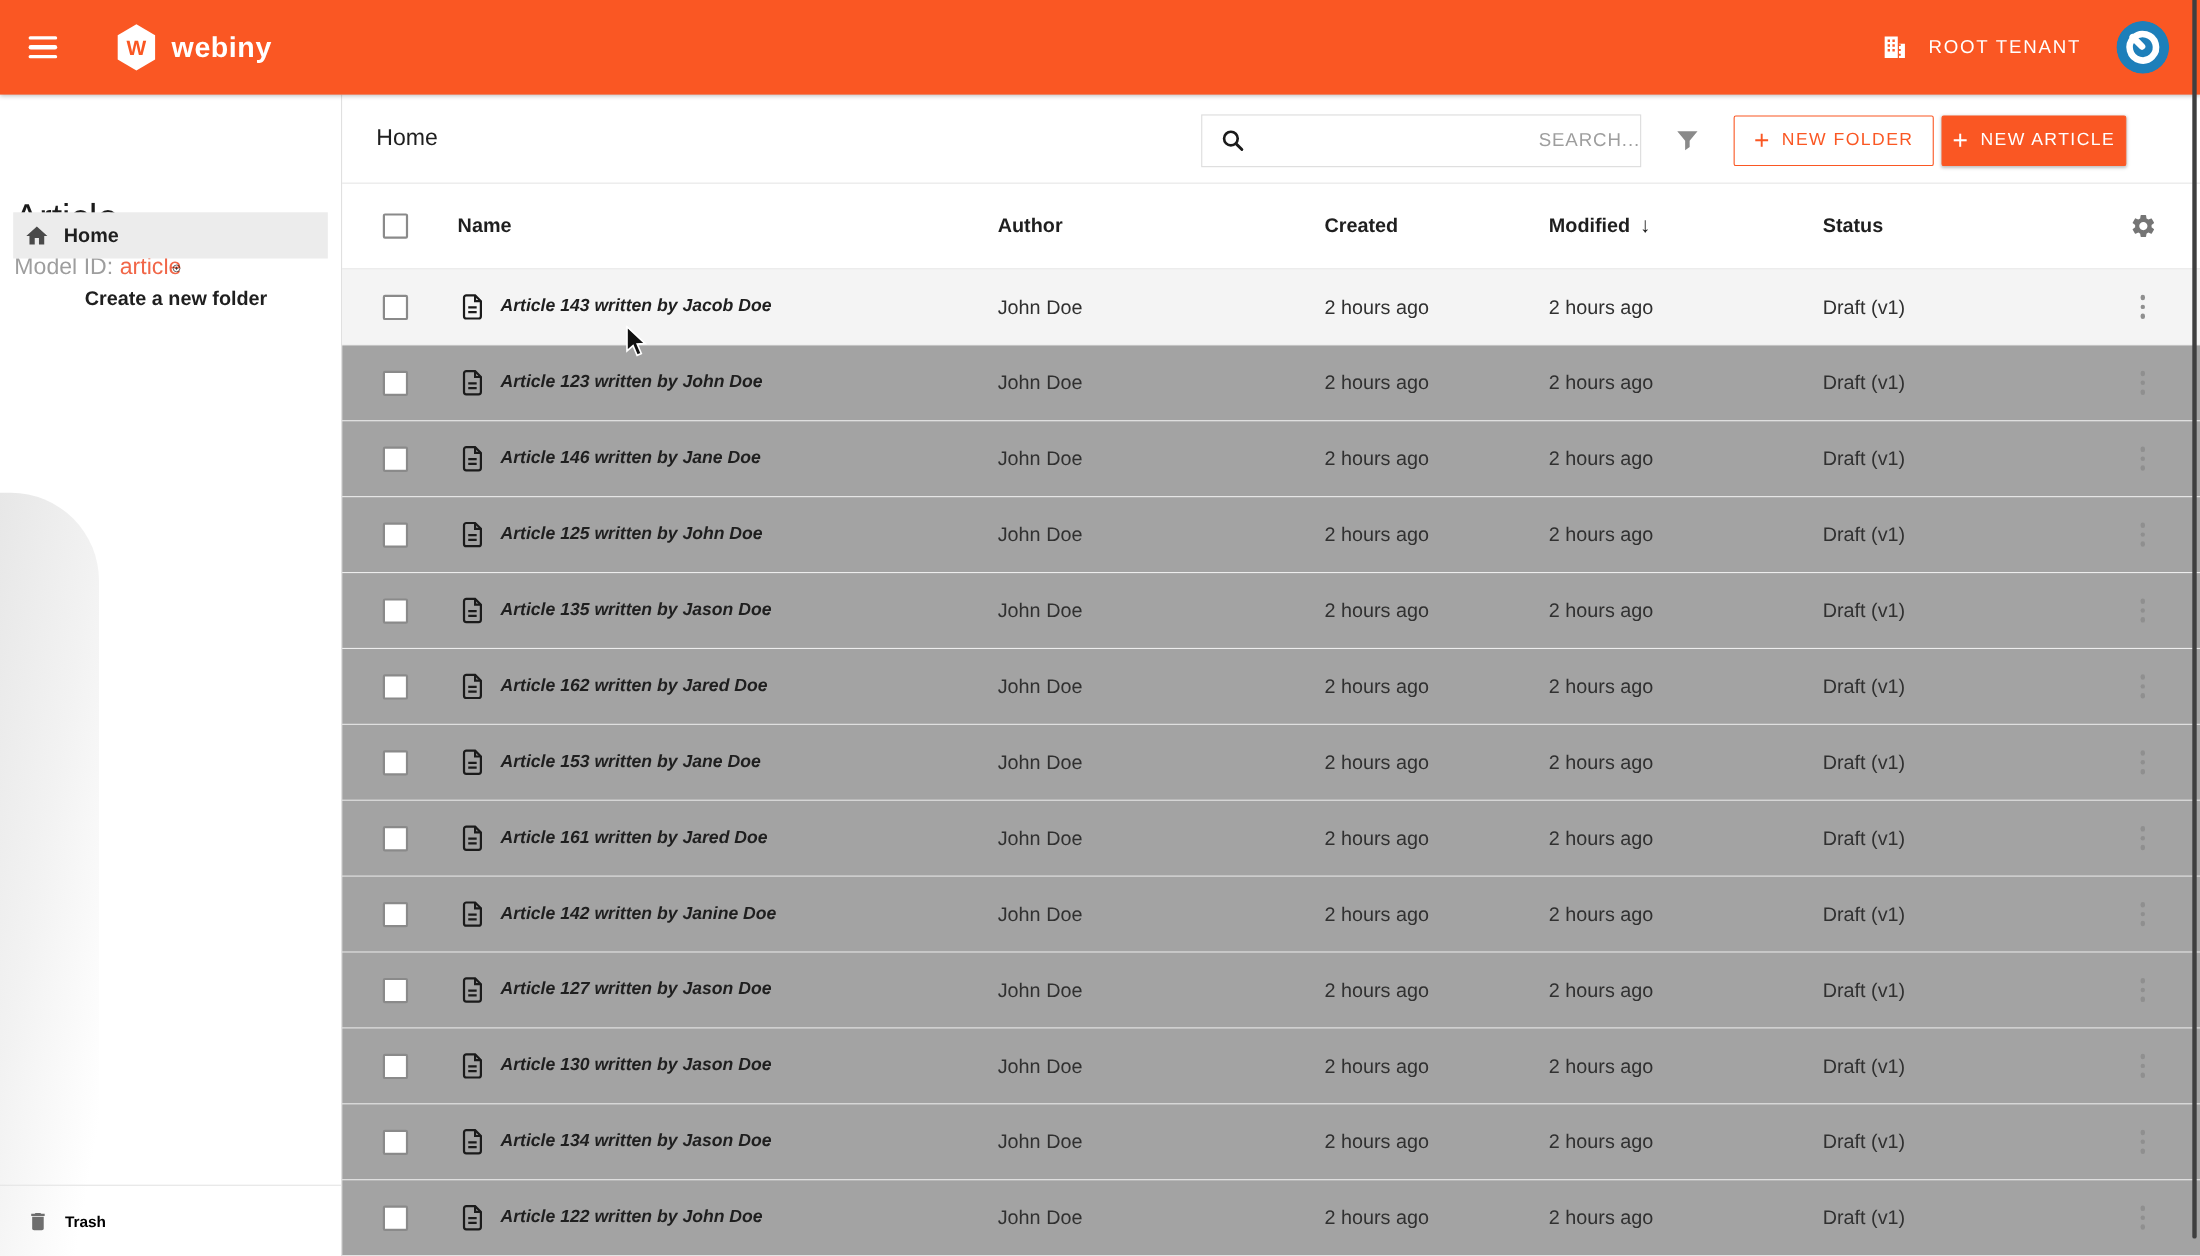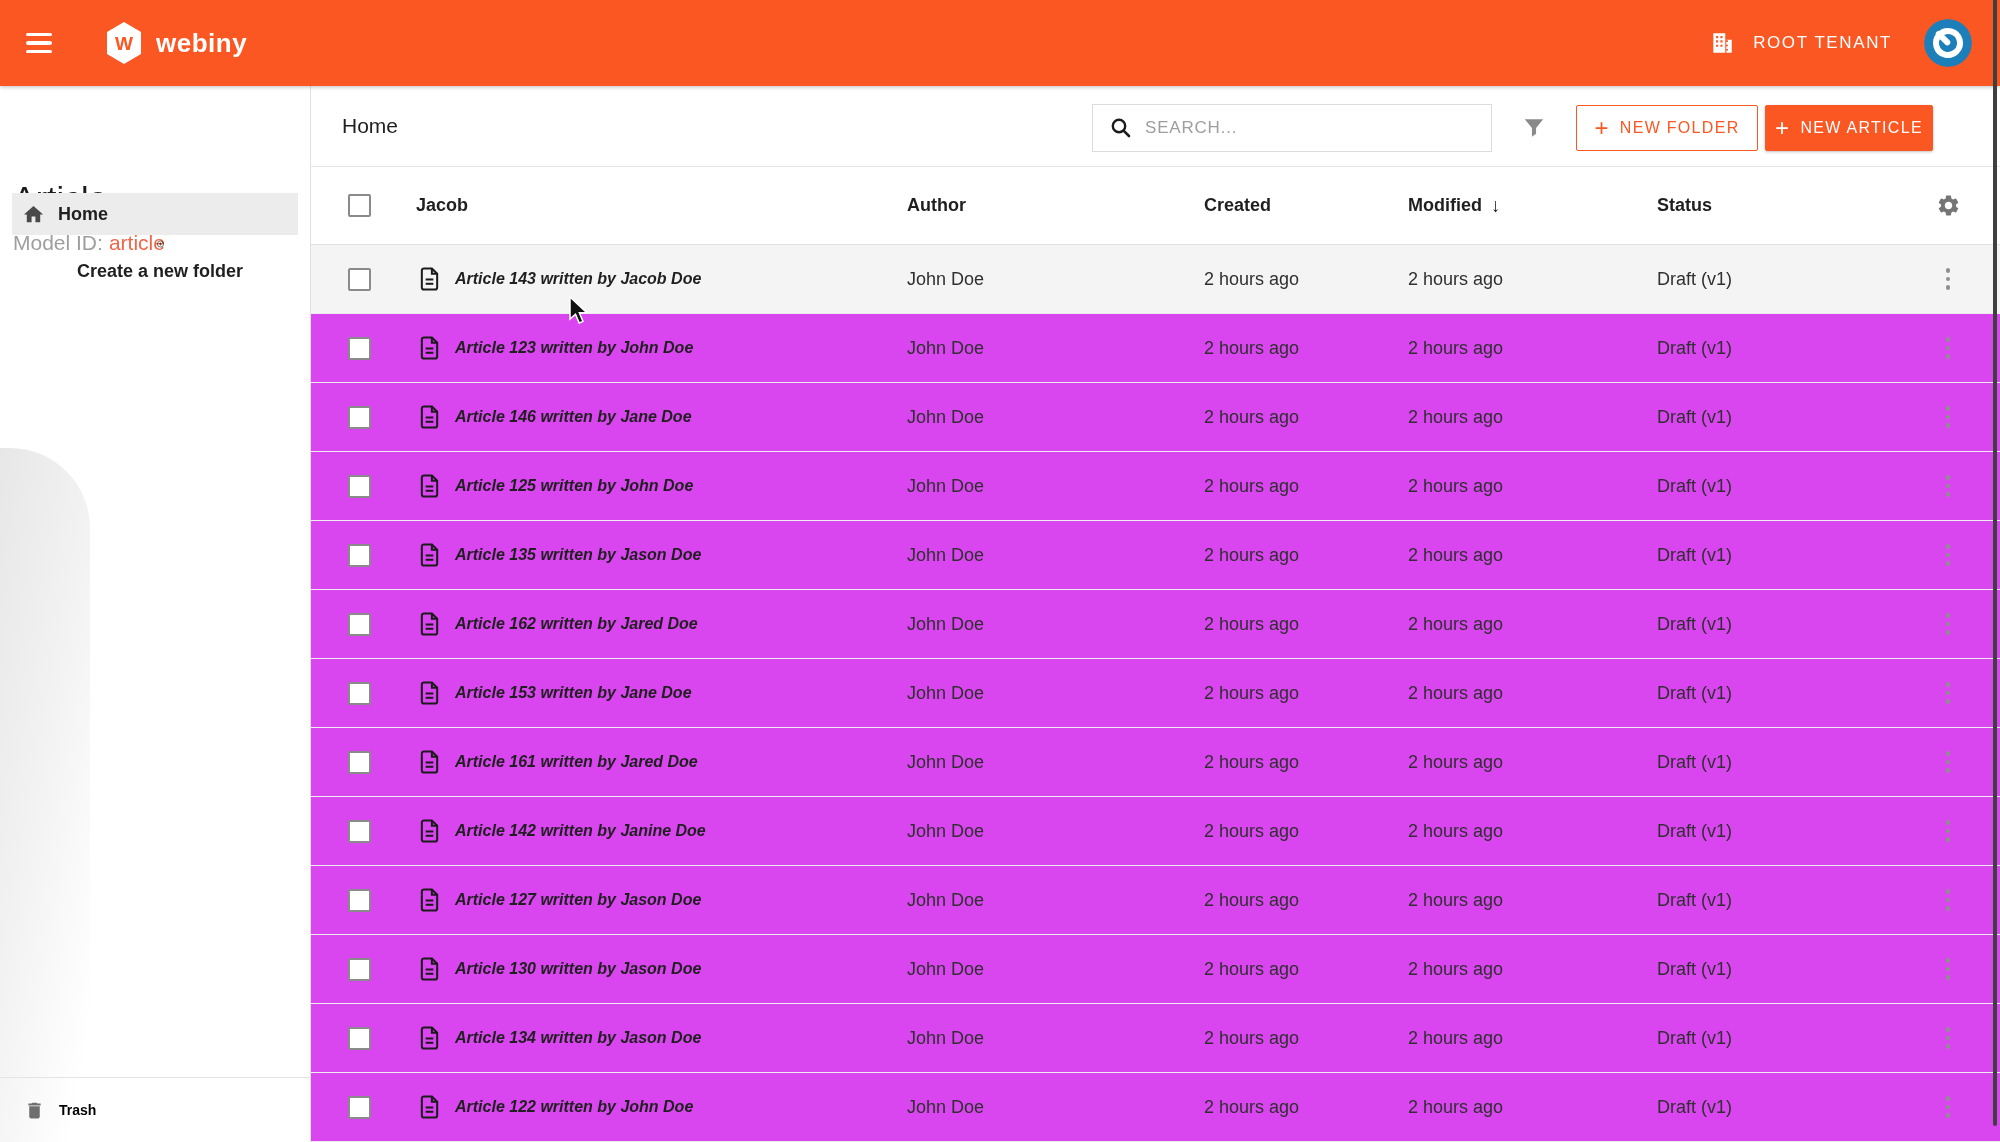--- a/index.html
+++ b/index.html
@@ -40,21 +40,21 @@
   
   .main { position:absolute; left:311px; top:86px; width:1689px; height:1056px; background:#fff; }
 
   .toolbar { position:relative; height:81px; border-bottom:1px solid #e6e6e6; }
   .crumb { position:absolute; left:31px; top:0; bottom:0; display:flex; align-items:center;
            font-size:21px; color:#1f1f1f; }
   .searchbox { position:absolute; left:781px; top:18px; width:400px; height:48px;
                border:1px solid #dcdcdc; background:#fff; display:flex; align-items:center; }
   .searchbox svg { margin-left:16px; flex:0 0 auto; }
   .searchbox input { flex:1; border:none; outline:none; height:100%; margin-left:12px; font-size:17px;
-                     letter-spacing:.8px; color:#1b1b1b; font-family:"Liberation Sans",sans-serif; background:transparent; }
+                     letter-spacing:.8px; color:#1b1b1b; font-family:"Liberation Sans",sans-serif; background:transparent;text-align:right; }
   .searchbox input::placeholder { color:#9e9e9e; }
   .filter-btn { position:absolute; left:1206px; top:26px; width:34px; height:32px; display:flex;
                 align-items:center; justify-content:center; cursor:pointer; }
   .btn { position:absolute; top:19px; height:46px; display:flex; align-items:center; justify-content:center;
          gap:10px; font-size:16px; font-weight:500; letter-spacing:1.3px; border-radius:2px; cursor:pointer; }
   .btn .plus-icon::before { content:"+"; font-size:24px; font-weight:400; line-height:1; }
   .btn-outline { left:1265px; width:182px; background:#fff; border:1px solid #fa5723; color:#fa5723; }
   .btn-fill { left:1454px; width:168px; background:#fa5723; border:1px solid #fa5723; color:#fff;
               box-shadow:0 1px 3px rgba(0,0,0,.25); }
 
@@ -64,21 +64,21 @@
   .hdr-label { font-size:18px; font-weight:bold; color:#1f1f1f; }
   .c-check { left:37px; } .c-icon { left:107px; } .c-name { left:144px; }
   .c-namehdr { left:105px; }
   .c-author { left:596px; } .c-created { left:893px; } .c-modified { left:1097px; }
   .c-status { left:1346px; } .c-action { left:1623px; width:28px; justify-content:center; }
   .sort-arrow { margin-left:9px; font-size:19px; color:#1b1b1b; }
 
   .checkbox { width:23px; height:23px; border:2px solid #8a8a8a; border-radius:2px; background:#fff; cursor:pointer; }
 
   .rows { position:relative; }
-  .row { position:relative; height:69px; border-bottom:1px solid #ededed; background:#d946ef; }
+  .row { position:relative; height:69px; border-bottom:1px solid #ededed; background:#a3a3a3; }
   .row.hl { background:#f4f4f4; }
   .row .name-text { font-size:16px; font-weight:bold; color:#1f1f1f; cursor:pointer;font-style:italic; }
   .row .plain { font-size:18px; color:#303030; }
   .kebab { display:flex; flex-direction:column; gap:4px; align-items:center; cursor:pointer; padding:6px; }
   .kebab i { width:4.5px; height:4.5px; border-radius:50%; background:#8f8f8f; }
 
   .gear-btn { cursor:pointer; display:flex; align-items:center; justify-content:center; }
 
   
   .scrollbar-thumb { position:absolute; right:3px; top:0; width:4px; height:1126px; background:#3f3f3f;
@@ -176,21 +176,21 @@
       <span class="plus-icon"></span>
       <span>NEW ARTICLE</span>
     </div>
   </div>
 
   <div class="thead">
     <div class="cell c-check">
         <div class="checkbox"></div>
       </div>
     <div class="cell c-namehdr">
-        <span class="hdr-label">Jacob</span>
+        <span class="hdr-label">Name</span>
       </div>
     <div class="cell c-author">
         <span class="hdr-label">Author</span>
       </div>
     <div class="cell c-created">
         <span class="hdr-label">Created</span>
       </div>
     <div class="cell c-modified">
       <span class="hdr-label">Modified</span>
       <span class="sort-arrow">↓</span>

